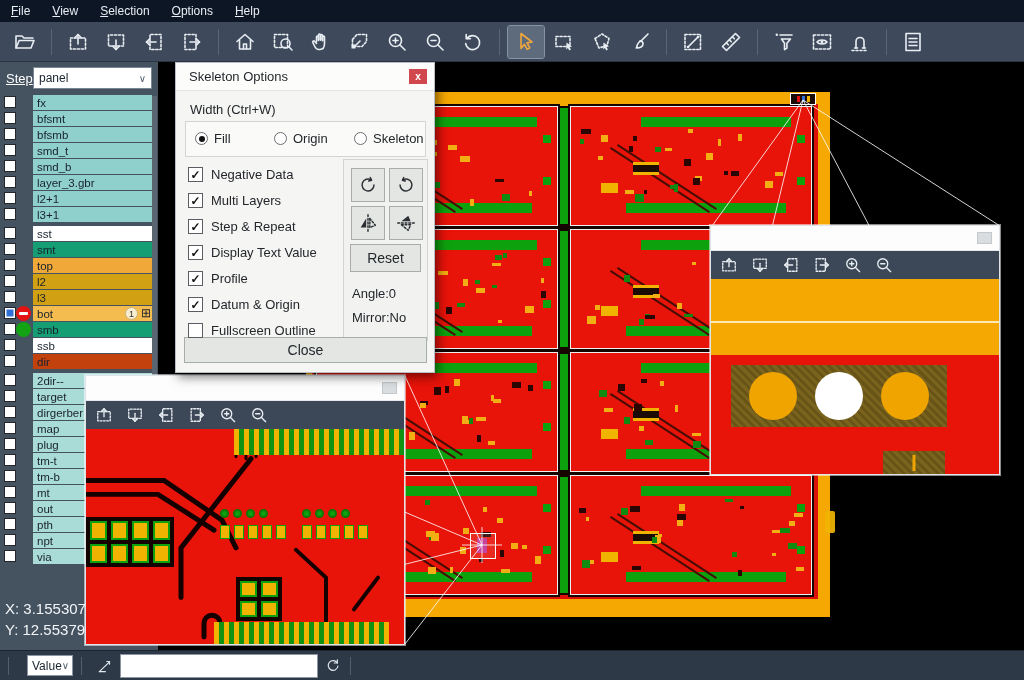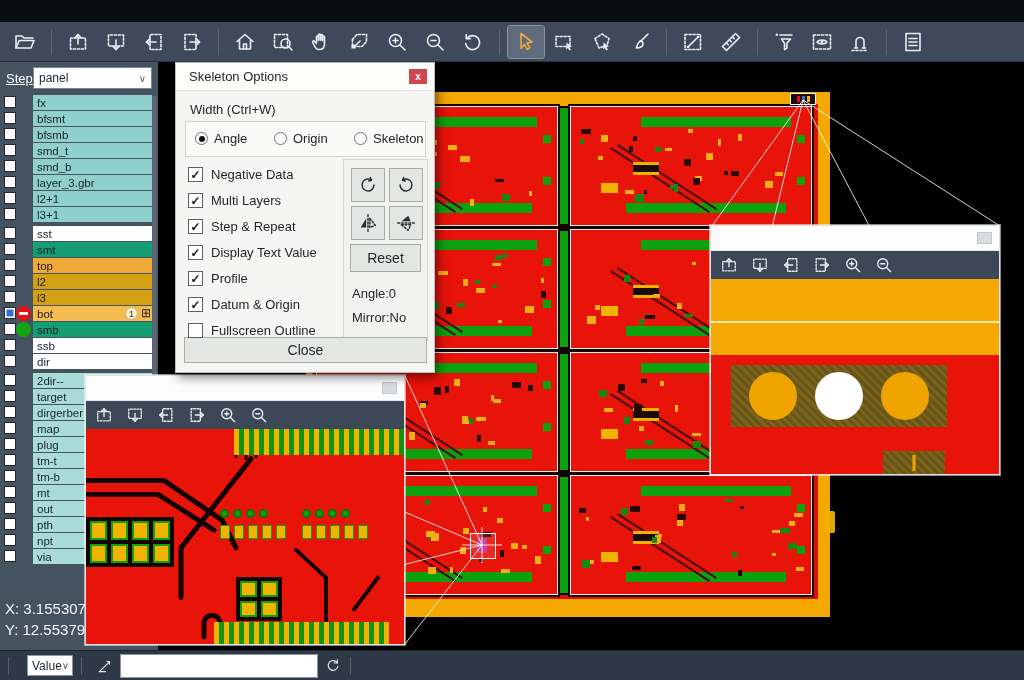--- a/index.html
+++ b/index.html
@@ -27,21 +27,21 @@
   .layer-group{margin-bottom:4px;}
   .layer-row{position:relative;height:15px;margin-bottom:1px;}
   .cb{position:absolute;left:4px;top:1px;width:12px;height:12px;background:#fff;border:1px solid #23272d;box-sizing:border-box;}
   .cb.checked{background:#2f6fd6;box-shadow:inset 0 0 0 1.5px #fff;}
   .dot{position:absolute;left:16px;top:0;width:15px;height:15px;border-radius:50%;z-index:2;}
   .dot.red{background:#e21312;}
   .dot.red::after{content:"";position:absolute;left:3px;top:6px;width:9px;height:3px;background:#fff;border-radius:1px;}
   .dot.green{background:#12a412;}
   .lname{position:absolute;left:33px;right:6px;top:0;height:15px;font-size:11.5px;color:#18222e;padding-left:4px;display:flex;align-items:center;box-sizing:border-box;}
   .bg-teal{background:#8fd0cc}.bg-white{background:#fff}.bg-green{background:#159e74}.bg-orange{background:#f0a838}
-  .bg-gold{background:#d2a013}.bg-amber{background:#f4bb4e}.bg-gray{background:#ffffff}.bg-teal2{background:#a9dbd7}
+  .bg-gold{background:#d2a013}.bg-amber{background:#f4bb4e}.bg-gray{background:#c2410c}.bg-teal2{background:#a9dbd7}
   .badge{margin-left:auto;width:13px;height:13px;border-radius:50%;background:#f8edcf;border:1px solid #c9b27a;font-size:9px;display:flex;align-items:center;justify-content:center;color:#333;box-sizing:border-box;}
   .gridglyph{font-size:12px;color:#1c2430;margin:0 1px 0 3px;line-height:13px;}
   .scrollstrip{position:absolute;right:1px;top:34px;width:5px;height:524px;background:#5a6572;}
   .coords{position:absolute;left:5px;top:536px;color:#f2f5f8;font-size:15px;line-height:21px;}
 
   
   .canvas{position:absolute;left:158px;top:62px;width:866px;height:588px;background:#000;overflow:hidden;z-index:1;}
   .panel{position:absolute;left:148px;top:30px;width:524px;height:525px;background:#f5a702;}
   .panel-field{position:absolute;left:6px;top:12px;right:12px;bottom:18px;background:#dd1007;overflow:hidden;}
   .inner-outline{position:absolute;left:4px;top:4px;right:4px;bottom:4px;border:1px solid #f5a702;pointer-events:none;}
@@ -106,20 +106,27 @@
   .sb-input{width:192px;height:20px;background:#fff;border:1px solid #8b96a2;margin-left:6px;flex:none;}
   .sb-msg{color:#f2a238;font-size:15px;margin-left:6px;white-space:nowrap;}
   .sb-icon{color:#dfe6ee;display:flex;margin-left:6px;flex:none;}
   .sb-icon svg{width:18px;height:18px;}
 </style>
 </head>
 <body>
 
 <div id="app">
 
+  <div class="menubar" id="menubar">
+      <span class="menu-item"><u>F</u>ile</span>
+      <span class="menu-item"><u>V</u>iew</span>
+      <span class="menu-item"><u>S</u>election</span>
+      <span class="menu-item"><u>O</u>ptions</span>
+      <span class="menu-item"><u>H</u>elp</span>
+    </div>
   <div class="toolbar" id="toolbar">
       <div class="tbtn">
         <span style="display: flex;">
           <svg viewBox="0 0 24 24" fill="none" stroke="currentColor" stroke-width="1.6" stroke-linecap="round" stroke-linejoin="round">
             <path d="M3 18V6h6l2 2h9"></path>
             <path d="M3 18l3.2-7.5H21L18 18z"></path>
           </svg>
         </span>
       </div>
       <div class="tbsep"></div>
@@ -1037,21 +1044,21 @@
 
   <div class="dialog">
     <div class="dtitle">
       <span>Skeleton Options</span>
       <div class="dclose">x</div>
     </div>
     <div class="dlabel">Width (Ctrl+W)</div>
     <div class="rgroup" id="radioGroup">
         <div class="radio" style="left: 9px;">
           <span class="rdot sel"></span>
-          <span>Angle</span>
+          <span>Fill</span>
         </div>
         <div class="radio" style="left: 88px;">
           <span class="rdot"></span>
           <span>Origin</span>
         </div>
         <div class="radio" style="left: 168px;">
           <span class="rdot"></span>
           <span>Skeleton</span>
         </div>
       </div>

